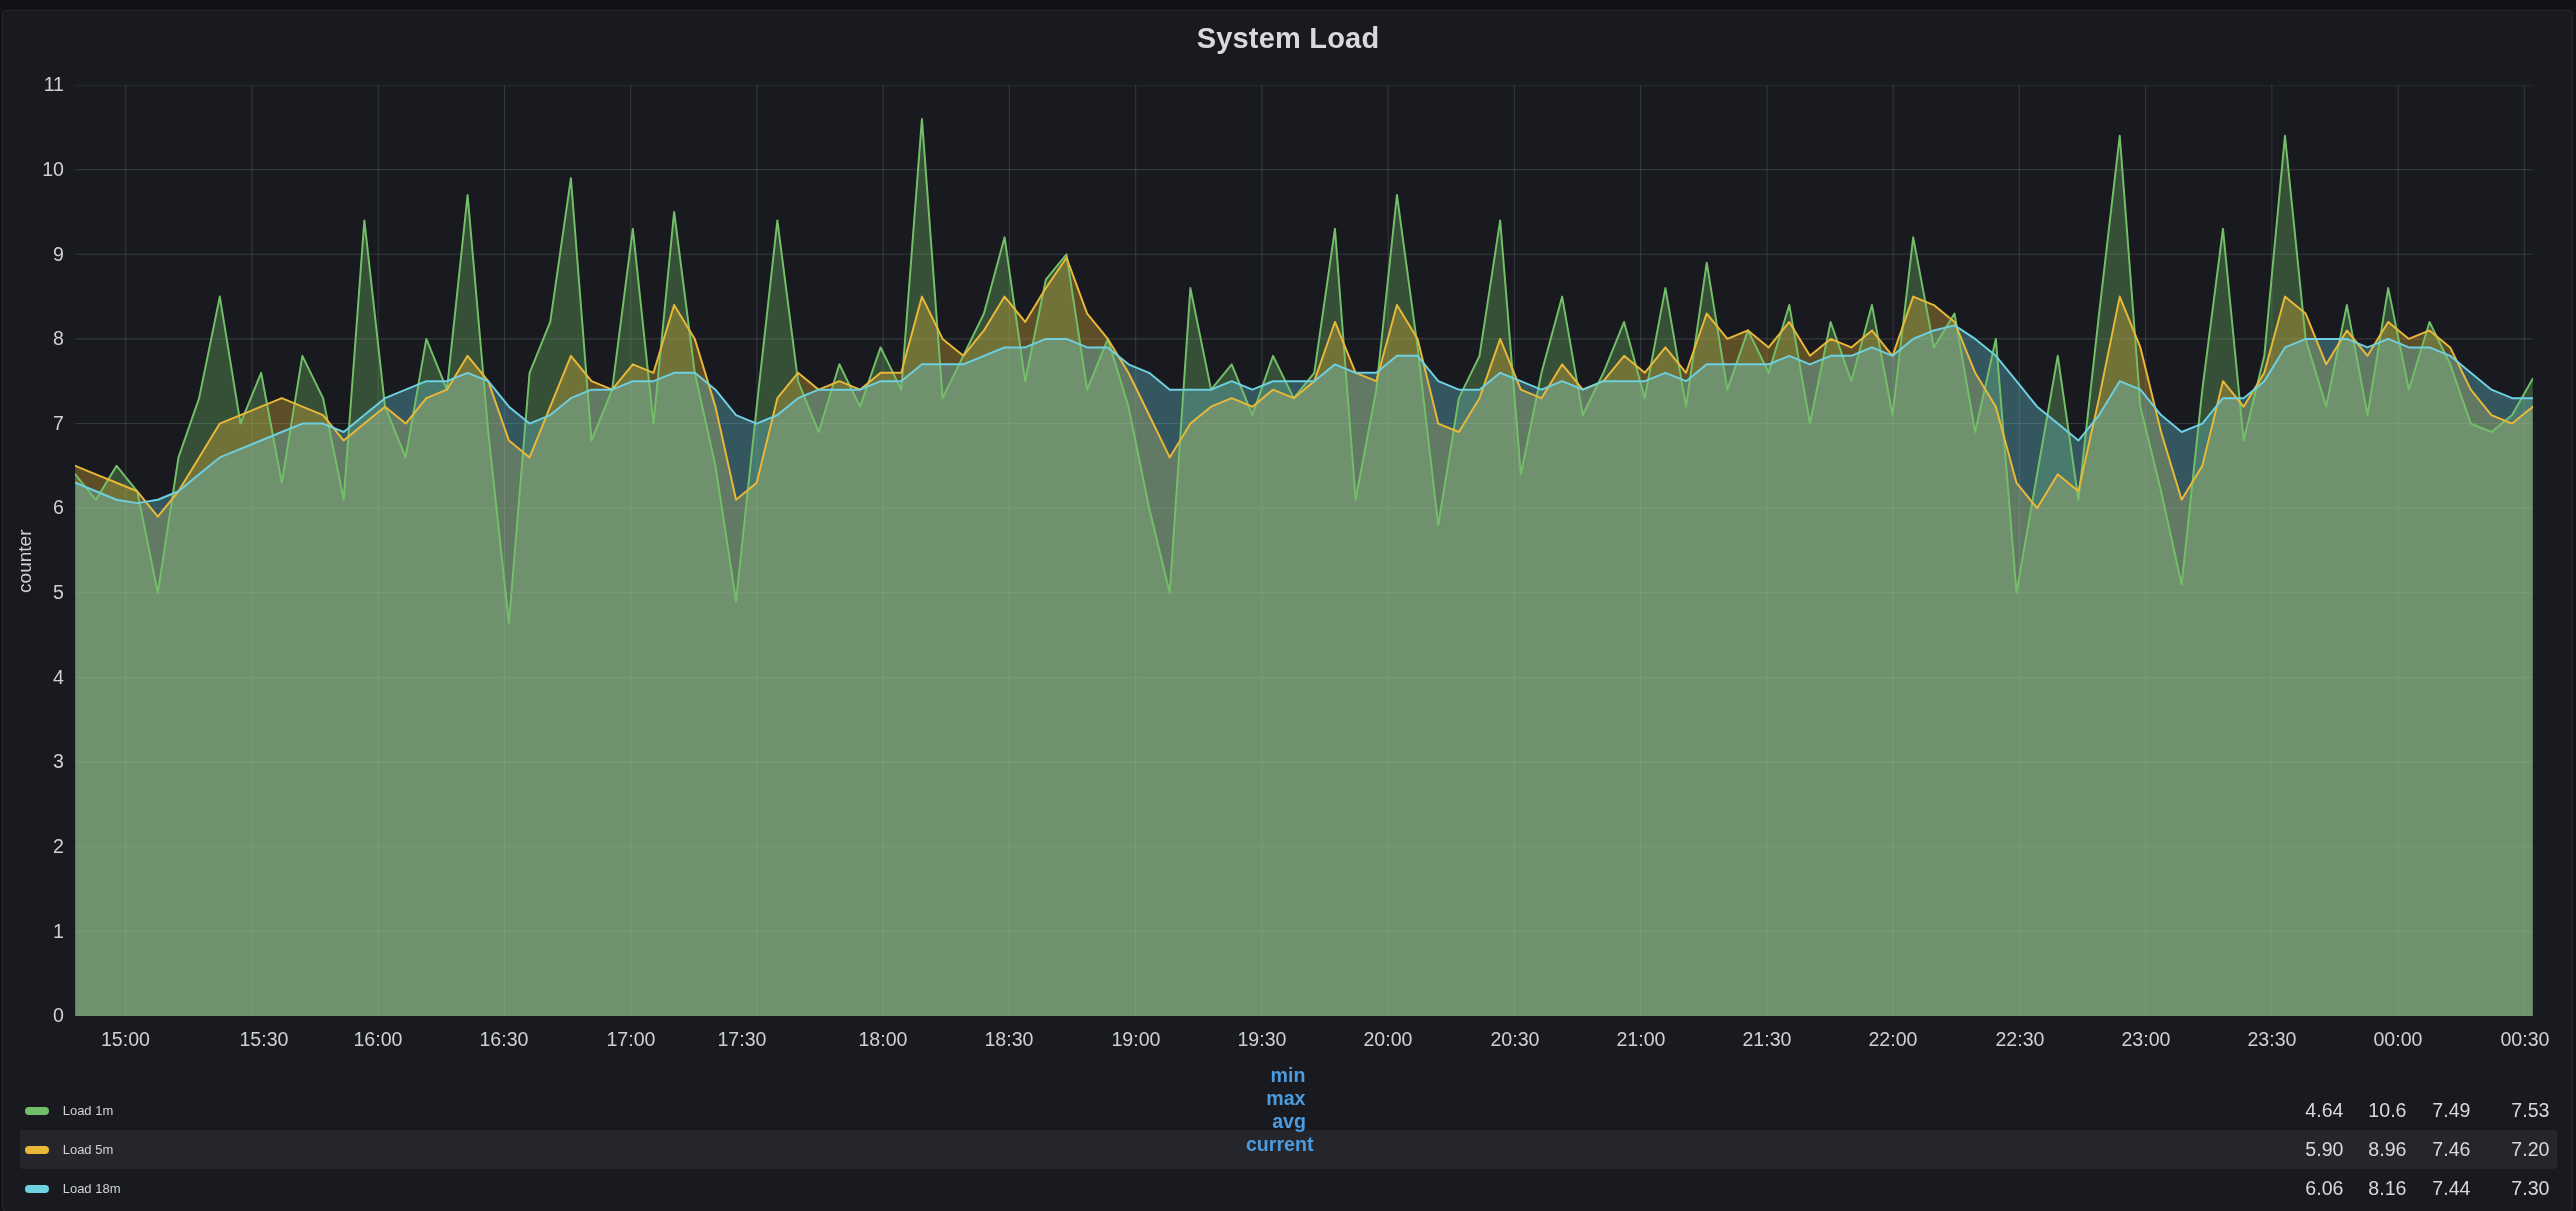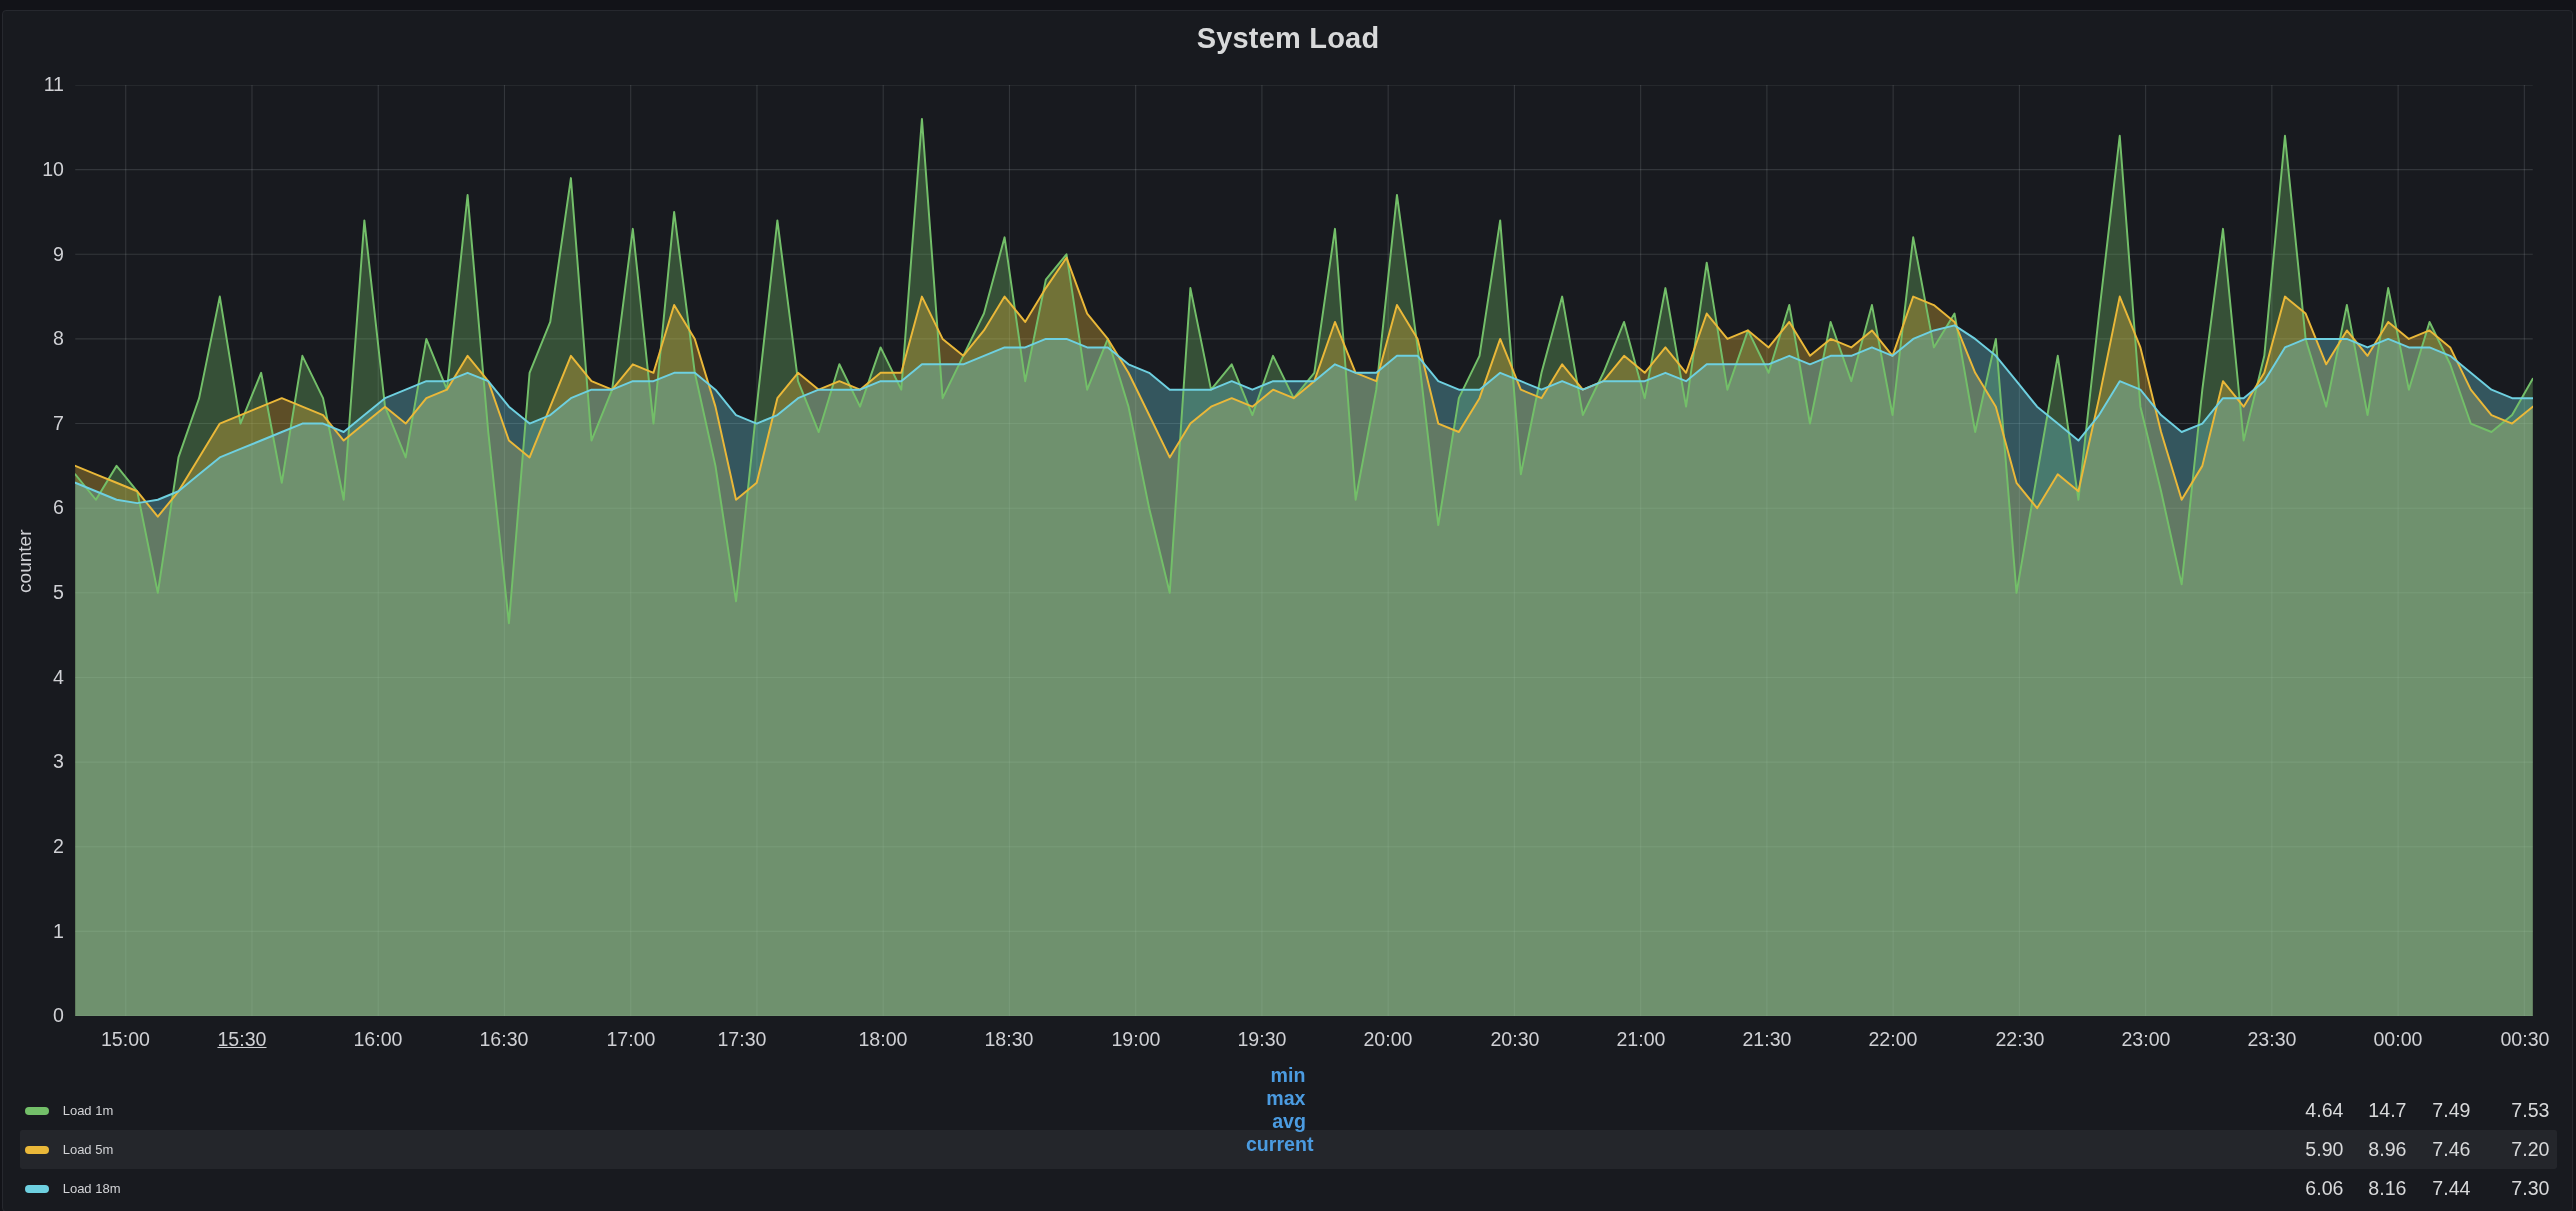--- a/index.html
+++ b/index.html
@@ -155,21 +155,21 @@
     <div class="y-tick" style="top: 496px;">5</div>
     <div class="y-tick" style="top: 411px;">6</div>
     <div class="y-tick" style="top: 327px;">7</div>
     <div class="y-tick" style="top: 242px;">8</div>
     <div class="y-tick" style="top: 158px;">9</div>
     <div class="y-tick" style="top: 73px;">10</div>
     <div class="y-tick" style="top: -11.8px;">11</div>
   </div>
 <div class="x-ticks" id="x-ticks">
     <div class="x-tick" style="left: -4.5px;">15:00</div>
-    <div class="x-tick" style="left: 112px; text-decoration: underline;">15:30</div>
+    <div class="x-tick" style="left: 134px;">15:30</div>
     <div class="x-tick" style="left: 248px;">16:00</div>
     <div class="x-tick" style="left: 374px;">16:30</div>
     <div class="x-tick" style="left: 501px;">17:00</div>
     <div class="x-tick" style="left: 612px;">17:30</div>
     <div class="x-tick" style="left: 753px;">18:00</div>
     <div class="x-tick" style="left: 879px;">18:30</div>
     <div class="x-tick" style="left: 1006px;">19:00</div>
     <div class="x-tick" style="left: 1132px;">19:30</div>
     <div class="x-tick" style="left: 1258px;">20:00</div>
     <div class="x-tick" style="left: 1385px;">20:30</div>
@@ -191,21 +191,21 @@
     <span class="hcell w-avg">avg</span>
     <span class="hcell w-cur">current</span>
   </div>
   <div class="legend-rows">
     <div class="legend-row">
       <span class="swatch" style="background: rgb(115, 191, 105);"></span>
       <span class="series-label">Load 1m</span>
       <span class="spacer"></span>
       <span class="legend-stats">
         <span class="stat w-min">4.64</span>
-        <span class="stat w-max">14.7</span>
+        <span class="stat w-max">10.6</span>
         <span class="stat w-avg">7.49</span>
         <span class="stat w-cur">7.53</span>
       </span>
     </div>
     <div class="legend-row highlighted">
       <span class="swatch" style="background: rgb(234, 184, 57);"></span>
       <span class="series-label">Load 5m</span>
       <span class="spacer"></span>
       <span class="legend-stats">
         <span class="stat w-min">5.90</span>

